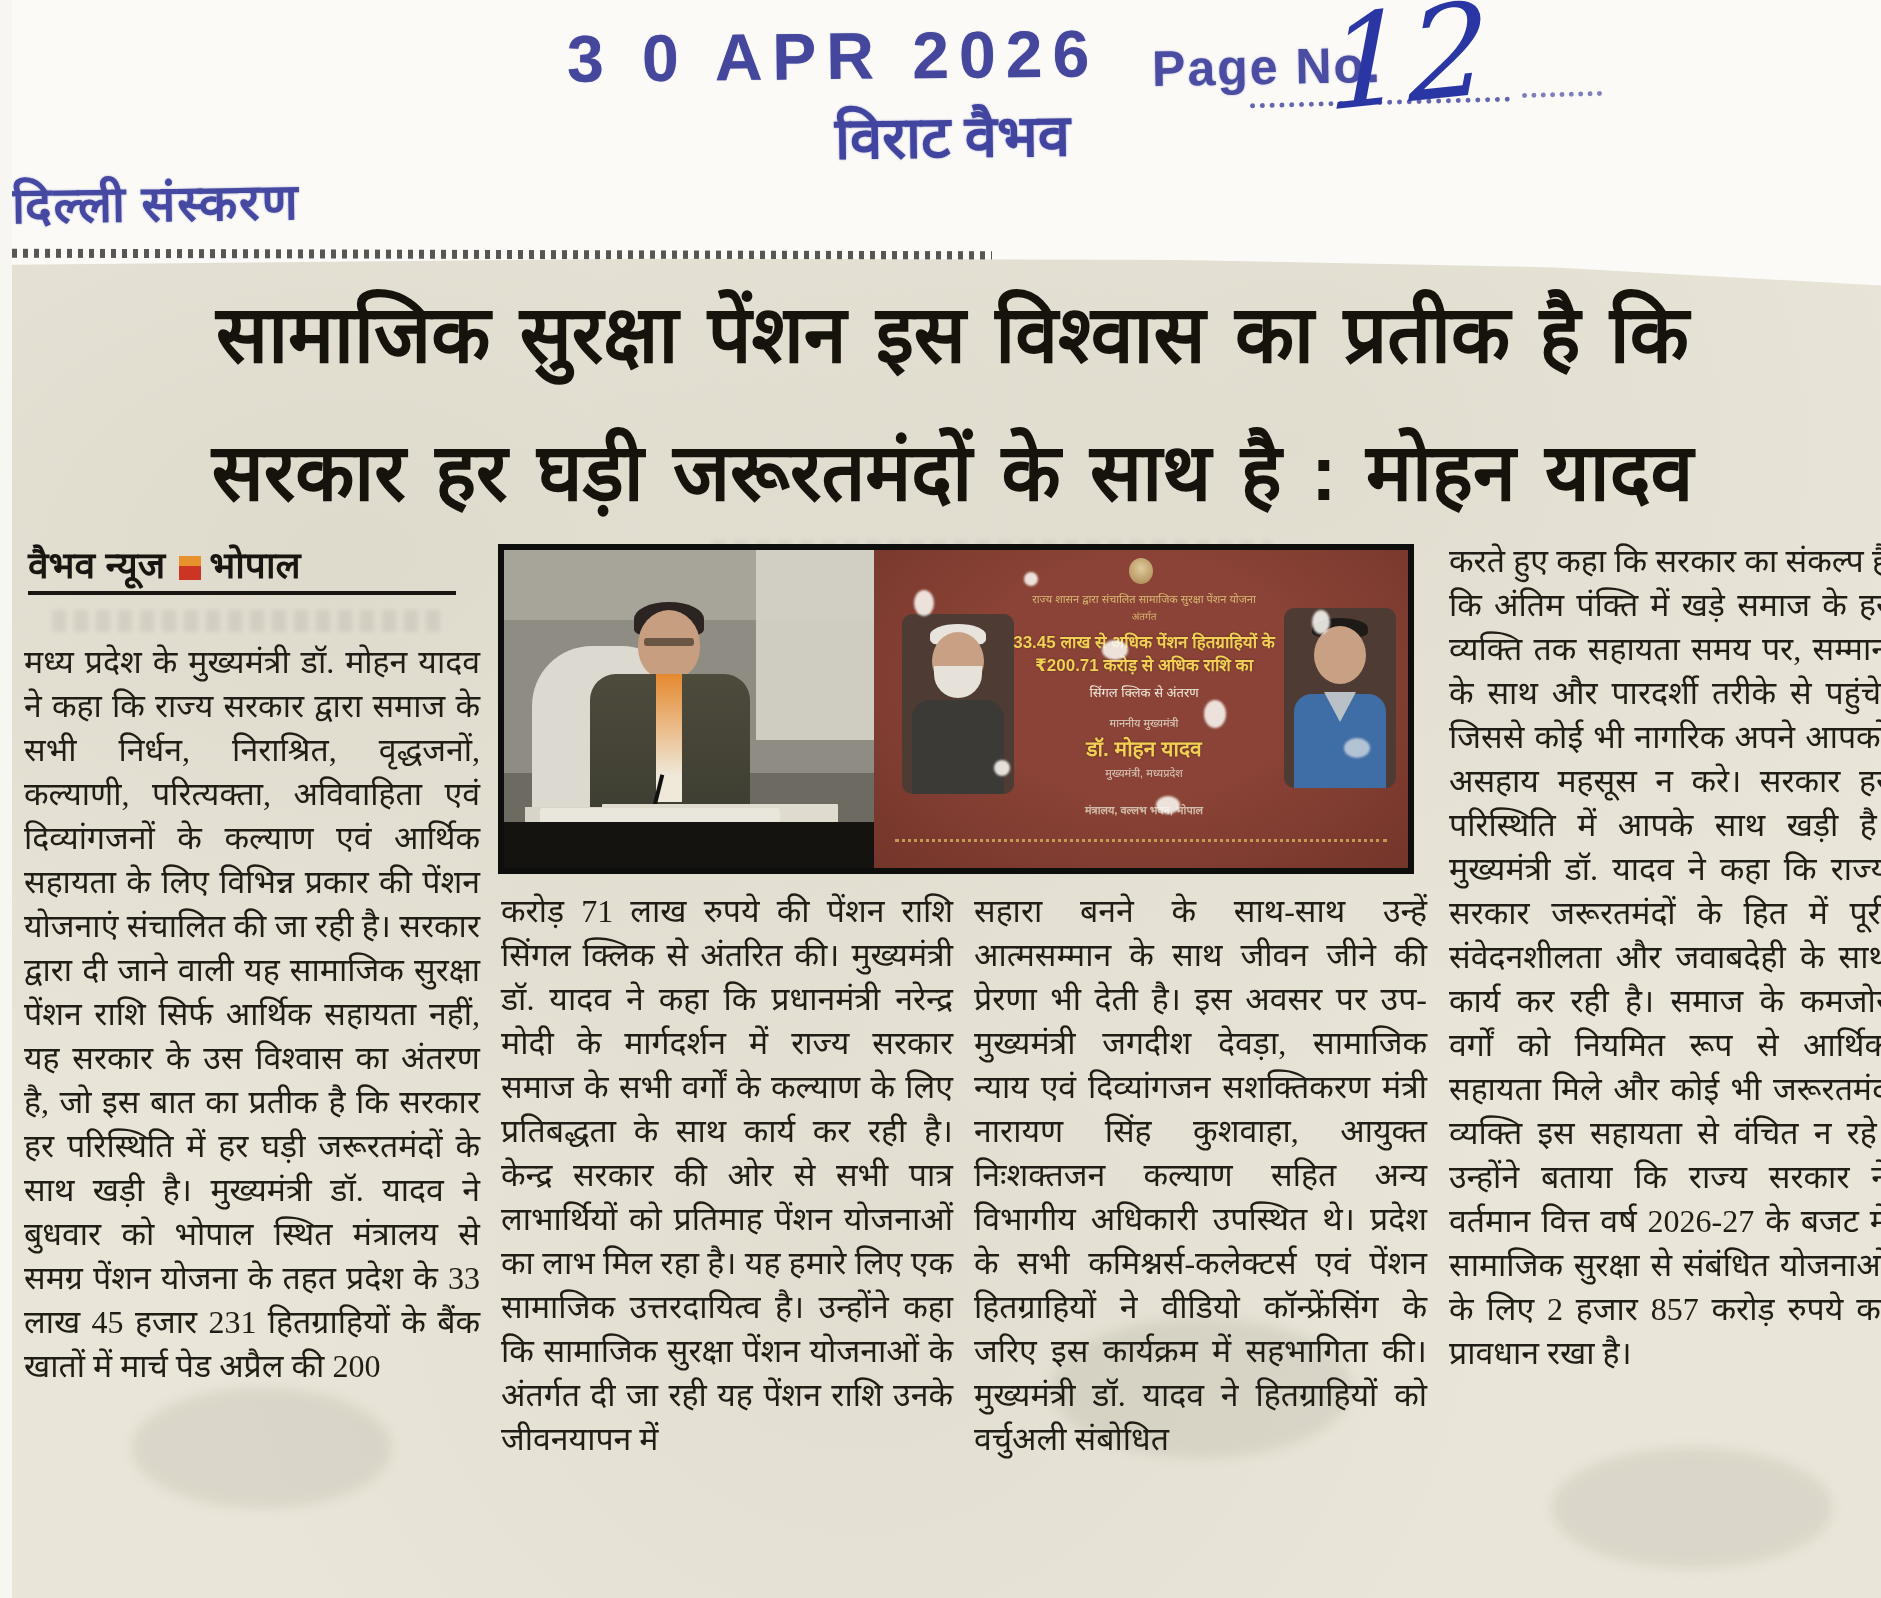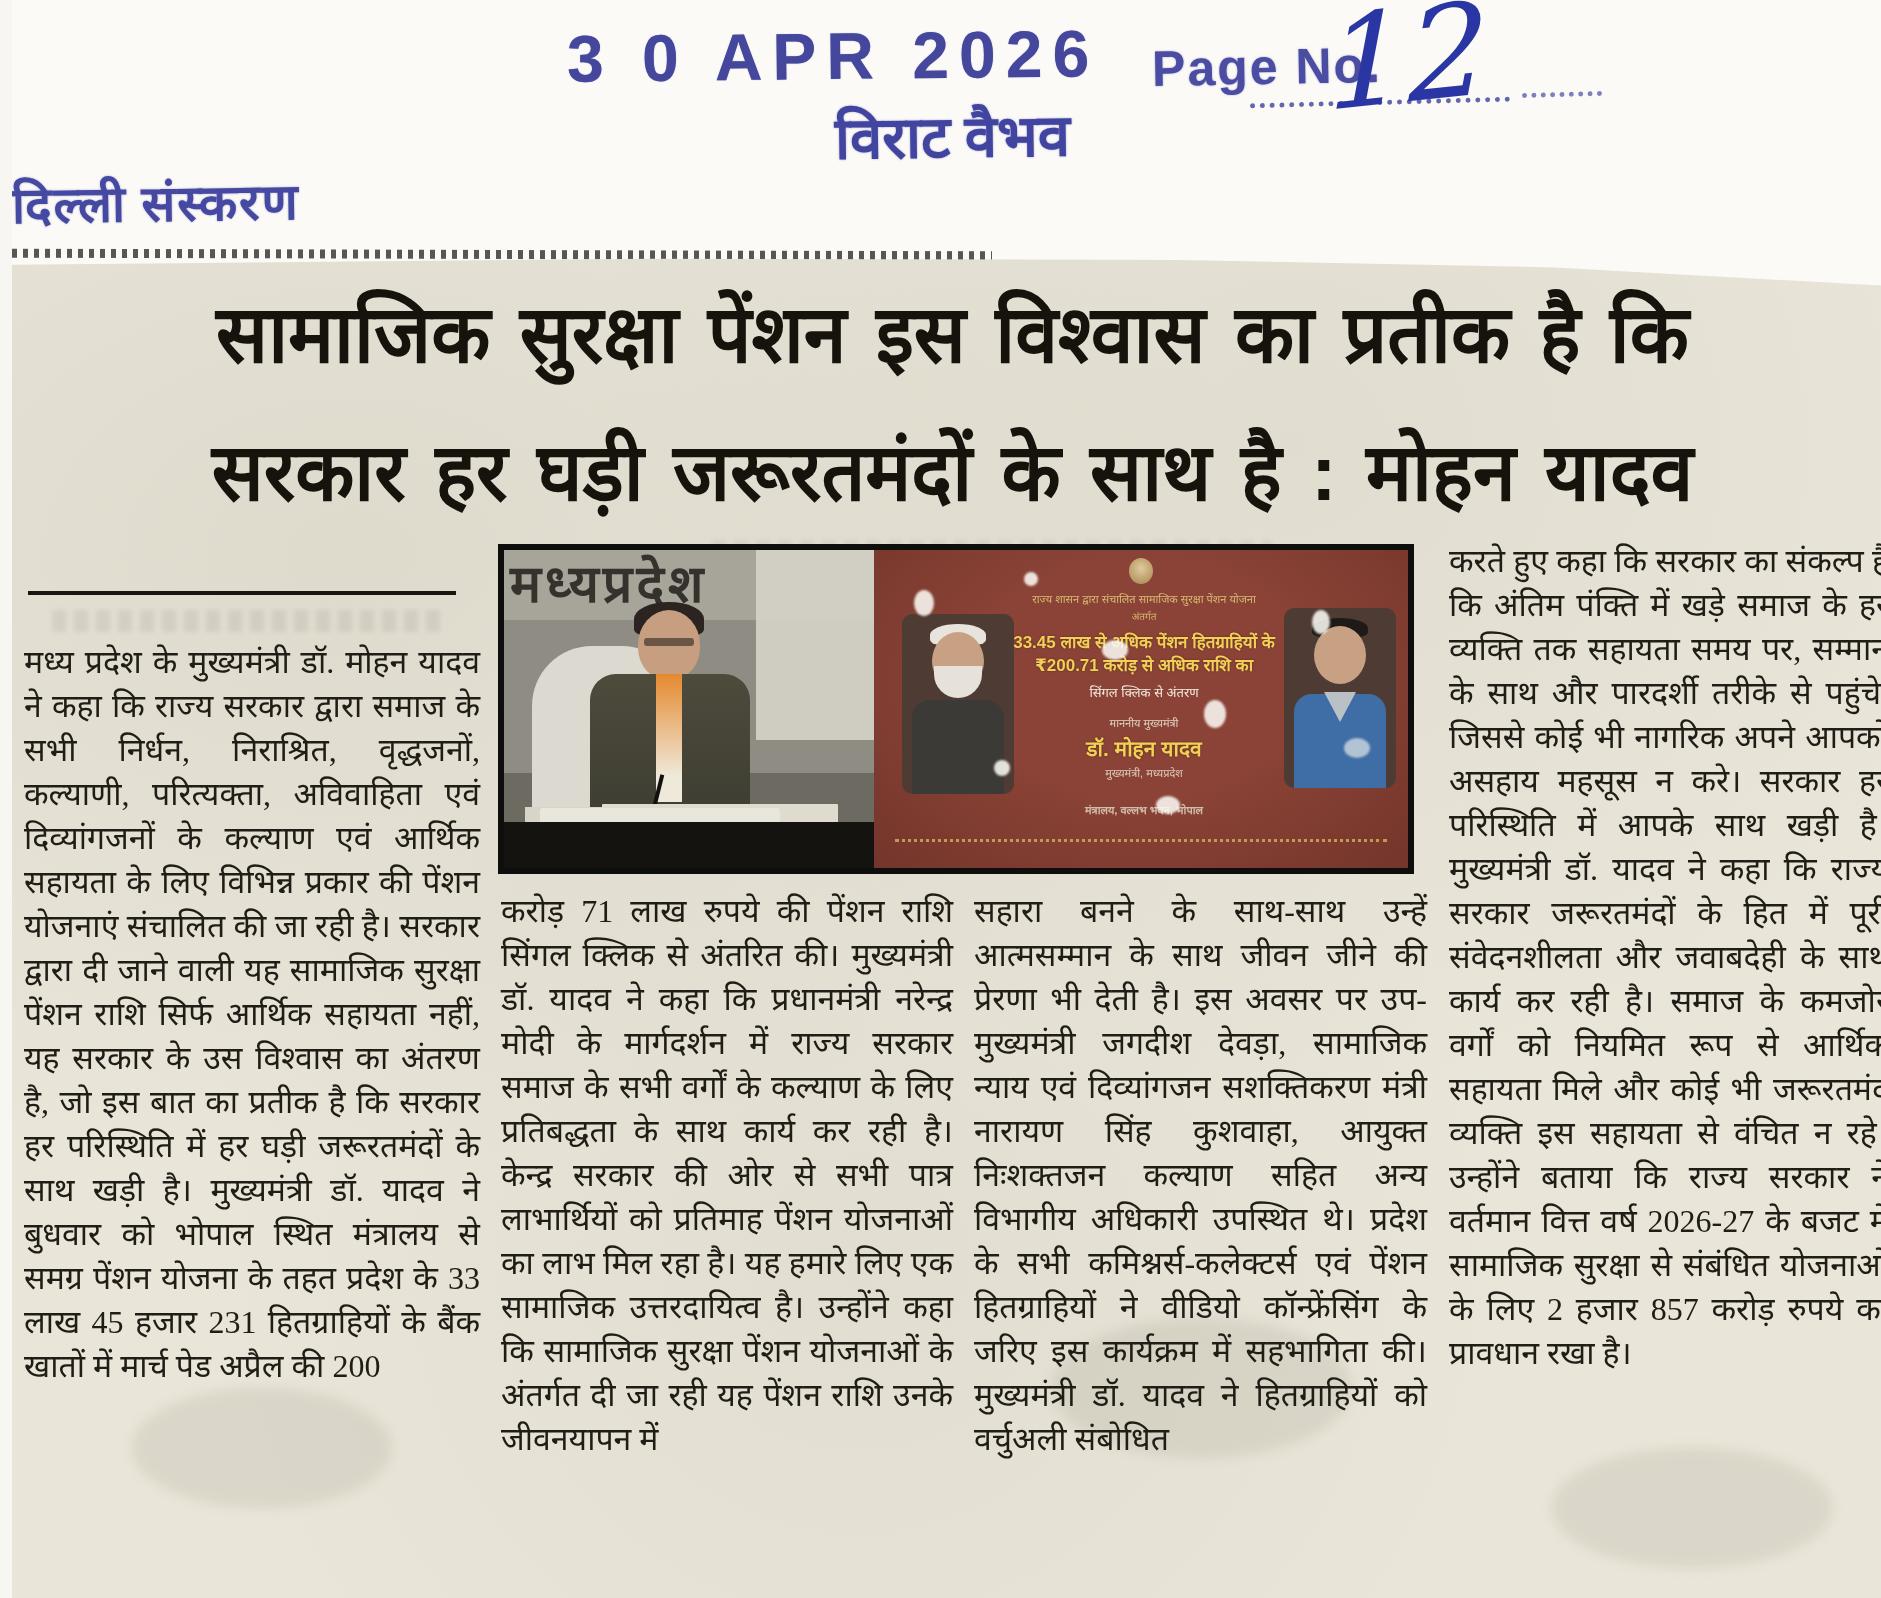--- a/index.html
+++ b/index.html
@@ -129,32 +129,34 @@
     </div>
   </div>
 
   <div class="torn-edge"></div>
 
   <div class="paper">
 
     <div class="headline hl1">सामाजिक सुरक्षा पेंशन इस विश्वास का प्रतीक है कि</div>
     <div class="headline hl2">सरकार हर घड़ी जरूरतमंदों के साथ है :  मोहन यादव</div>
 
+    <div class="byline">
+      <span>वैभव न्यूज</span><span class="sq"></span><span>भोपाल</span>
+    </div>
     <div class="byline-rule"></div>
 
     <div class="ghost" style="left:40px;top:352px;width:390px;height:22px;"></div>
     <div class="ghost" style="left:700px;top:282px;width:560px;height:26px;opacity:.12;"></div>
     <div class="blot" style="left:120px;top:1130px;width:260px;height:120px;"></div>
     <div class="blot" style="left:1040px;top:1060px;width:300px;height:140px;"></div>
     <div class="blot" style="left:1540px;top:1190px;width:280px;height:120px;"></div>
 
     <div class="photo">
 
       <div class="photo-left">
-        <div class="wall-text">मध्यप्रदेश</div>
         <div class="screen"></div>
         <div class="chair"></div>
         <div class="person">
           <div class="hair"></div>
           <div class="head"></div>
           <div class="glasses"></div>
           <div class="torso"></div>
           <div class="saffron"></div>
         </div>
         <div class="mic"></div>

